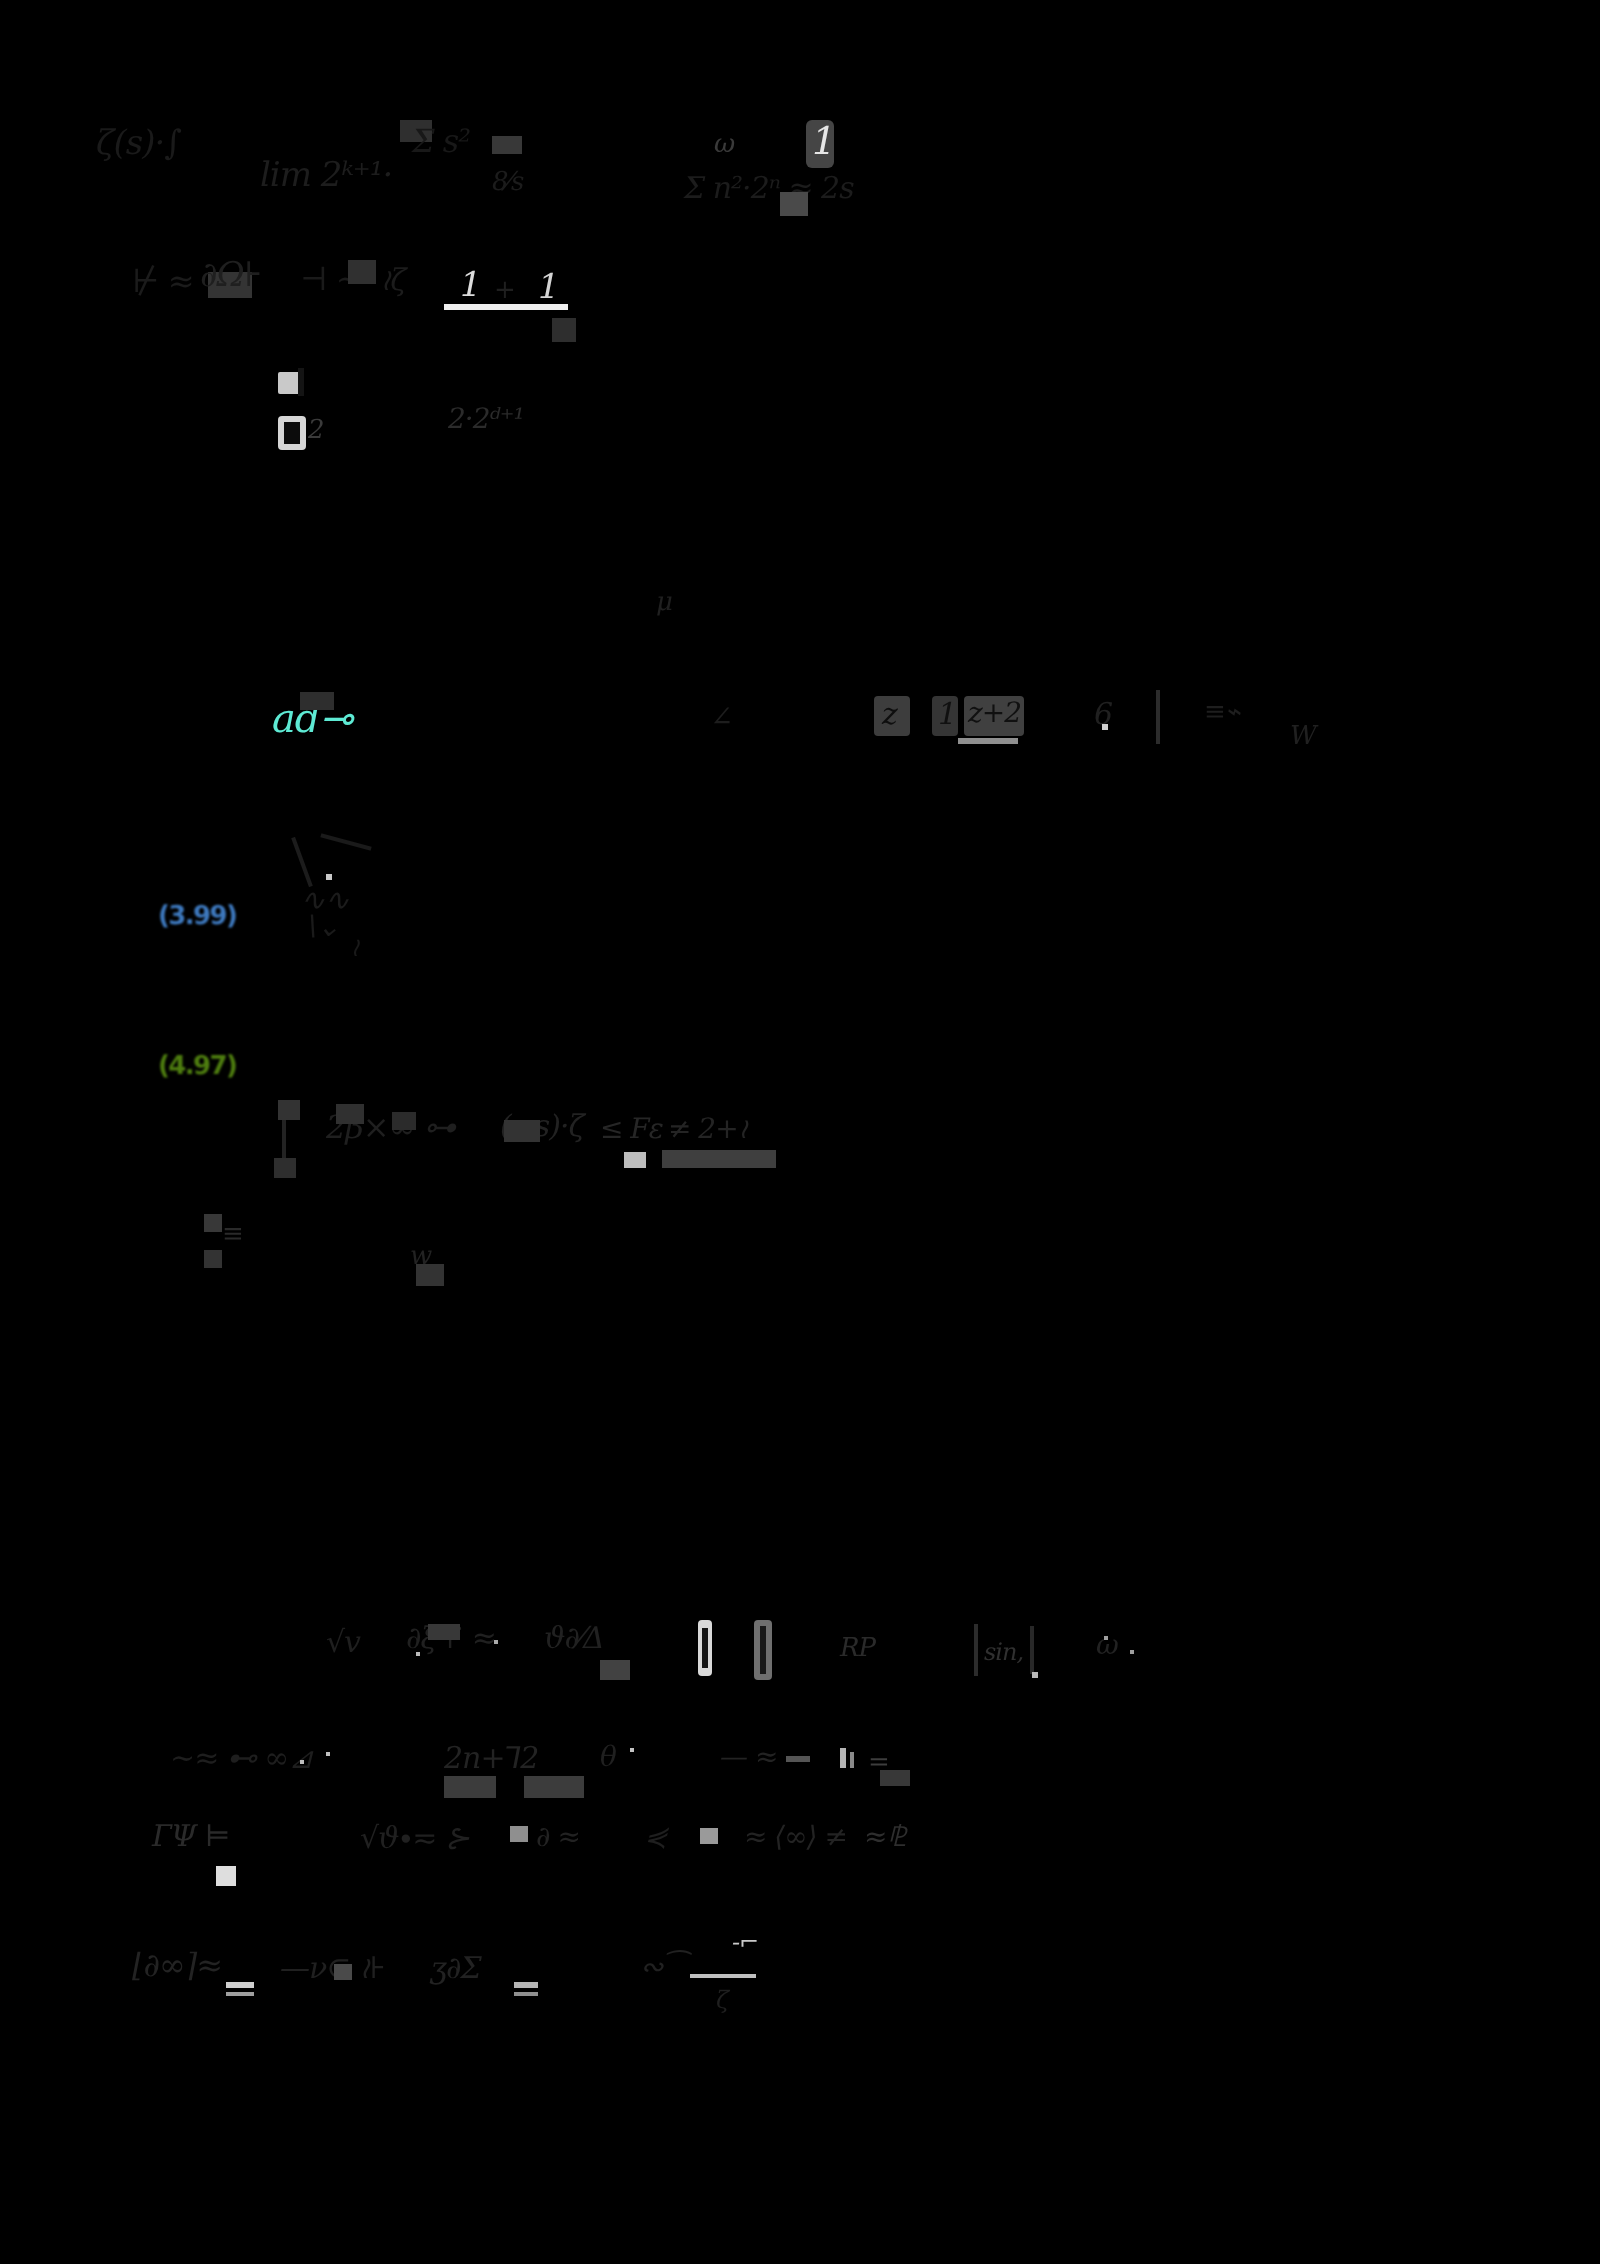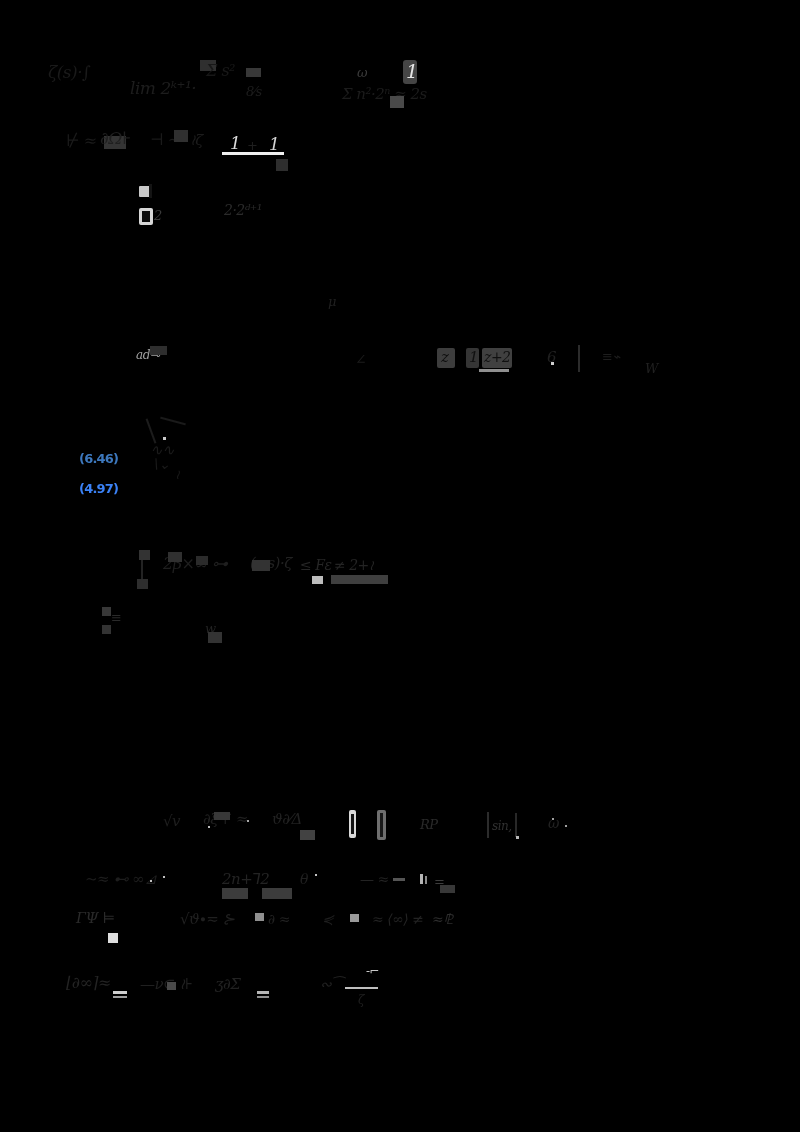--- a/index.html
+++ b/index.html
@@ -59,21 +59,21 @@
       <div class="ink txt" style="left: 269px; top: 136px; color: rgb(212, 212, 212); font-size: 17px;">1</div>
       <div class="ink rect" style="left: 222px; top: 152px; width: 62px; height: 3px; background: rgb(239, 239, 239);"></div>
       <div class="ink txt" style="left: 224px; top: 158px; color: rgb(43, 43, 43); font-size: 14px; margin-top: 45px;">2·2ᵈ⁺¹</div>
       <div class="ink rect" style="left: 276px; top: 159px; width: 12px; height: 12px; background: rgb(46, 46, 46);"></div>
       <div class="ink rect" style="left: 139px; top: 186px; width: 13px; height: 11px; background: rgb(201, 201, 201); border-radius: 1px;"></div>
       <div class="ink rect" style="left: 149px; top: 184px; width: 3px; height: 14px; background: rgb(20, 20, 20);"></div>
       <div class="ink rect" style="left: 139px; top: 208px; width: 14px; height: 17px; background: rgb(214, 214, 214); border-radius: 2px;"></div>
       <div class="ink rect" style="left: 142px; top: 211px; width: 8px; height: 11px; background: rgb(12, 12, 12);"></div>
       <div class="ink txt" style="left: 154px; top: 209px; color: rgb(58, 58, 58); font-size: 13px;">2</div>
       <div class="ink txt" style="left: 328px; top: 295px; color: rgb(32, 32, 32); font-size: 13px;">μ</div>
-      <div class="ink txt" style="left: 136px; top: 349px; color: #a3a3a3; font-size: 12px;">ad⊸</div>
+      <div class="ink txt" style="left: 136px; top: 349px; color: #5eead4; font-size: 20px;">ad⊸</div>
       <div class="ink rect" style="left: 150px; top: 346px; width: 17px; height: 9px; background: rgb(46, 46, 46);"></div>
       <div class="ink txt" style="left: 355px; top: 352px; color: rgb(29, 29, 29); font-size: 14px;">∠</div>
       <div class="ink rect" style="left: 437px; top: 348px; width: 18px; height: 20px; background: rgb(61, 61, 61); border-radius: 2px;"></div>
       <div class="ink txt" style="left: 441px; top: 350px; color: rgb(14, 14, 14); font-size: 15px;">z</div>
       <div class="ink rect" style="left: 466px; top: 348px; width: 13px; height: 20px; background: rgb(53, 53, 53); border-radius: 2px;"></div>
       <div class="ink txt" style="left: 469px; top: 350px; color: rgb(16, 16, 16); font-size: 15px;">1</div>
       <div class="ink rect" style="left: 482px; top: 348px; width: 30px; height: 20px; background: rgb(64, 64, 64); border-radius: 2px;"></div>
       <div class="ink txt" style="left: 484px; top: 350px; color: rgb(16, 16, 16); font-size: 14px;">z+2</div>
       <div class="ink rect" style="left: 479px; top: 369px; width: 30px; height: 3px; background: rgb(143, 143, 143);"></div>
       <div class="ink txt" style="left: 547px; top: 350px; color: rgb(32, 32, 32); font-size: 15px;">6</div>
@@ -152,15 +152,15 @@
       <div class="ink txt" style="left: 140px; top: 977px; color: rgb(32, 32, 32); font-size: 15px;">—ν⊂ ≀⊦</div>
       <div class="ink rect" style="left: 167px; top: 982px; width: 9px; height: 8px; background: rgb(74, 74, 74);"></div>
       <div class="ink txt" style="left: 215px; top: 977px; color: rgb(34, 34, 34); font-size: 15px;">ʒ∂Σ</div>
       <div class="ink rect" style="left: 257px; top: 991px; width: 12px; height: 3px; background: rgb(181, 181, 181);"></div>
       <div class="ink rect" style="left: 257px; top: 996px; width: 12px; height: 2px; background: rgb(143, 143, 143);"></div>
       <div class="ink txt" style="left: 320px; top: 977px; color: rgb(33, 33, 33); font-size: 14px;">∾⁀</div>
       <div class="ink txt" style="left: 366px; top: 965px; color: rgb(201, 201, 201); font-size: 12px;">-⌐</div>
       <div class="ink rect" style="left: 345px; top: 987px; width: 33px; height: 2px; background: rgb(191, 191, 191);"></div>
       <div class="ink txt" style="left: 358px; top: 994px; color: rgb(31, 31, 31); font-size: 12px;">ζ</div>
     </div>
-  <a class="eq-link" style="left: 79px; top: 451px; color: rgb(61, 120, 189);">(6.46)</a>
-  <a class="eq-link" style="left: 79px; top: 481px; color: #3b82f6;">(4.97)</a>
+  <a class="eq-link" style="left: 79px; top: 451px; color: rgb(61, 120, 189);">(3.99)</a>
+  <a class="eq-link" style="left: 79px; top: 526px; color: #4d7c0f;">(4.97)</a>
 </div>
 
 </body></html>

